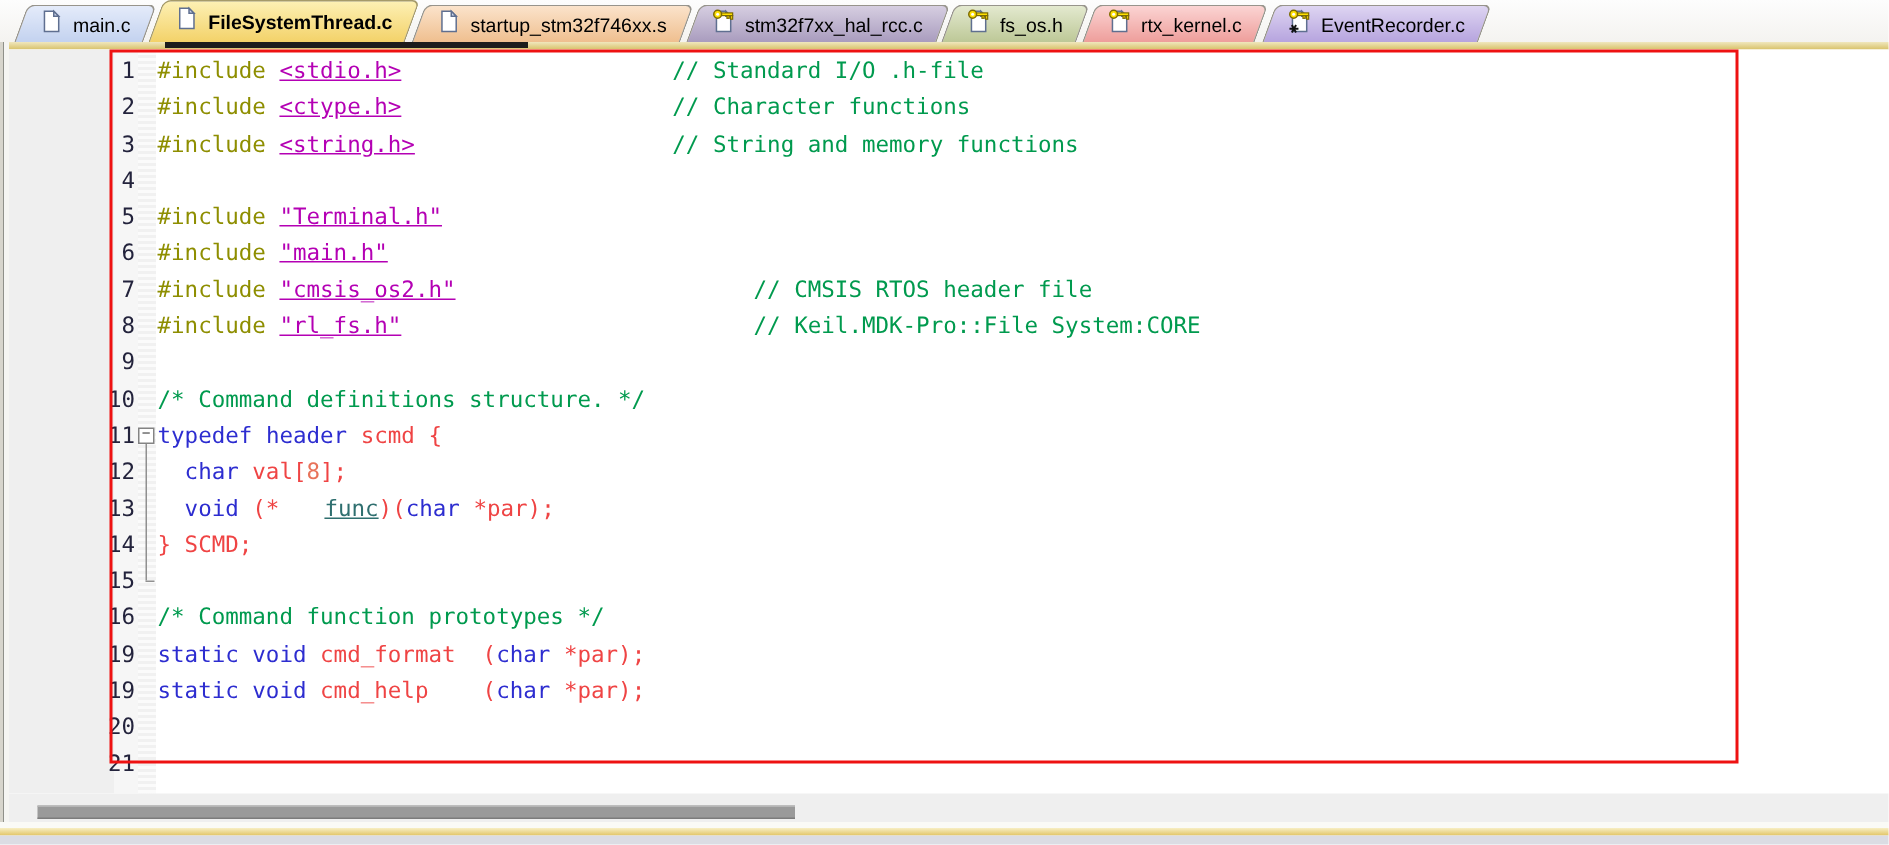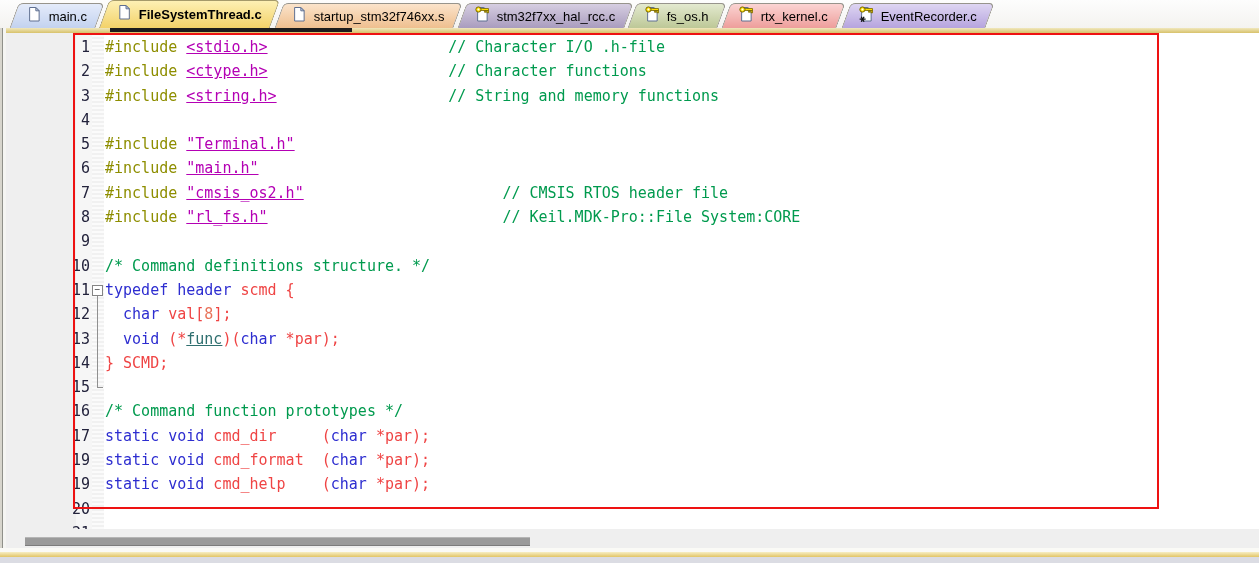--- a/index.html
+++ b/index.html
@@ -55,21 +55,21 @@
   .code-line{position:relative;height:24.3px;line-height:24.3px;white-space:pre;}
   .line-num{
     position:absolute;left:40px;width:50px;text-align:right;color:#23233c;
   }
   .line-code{position:absolute;left:105px;}
   .tok-dir{color:var(--c-dir);}
   .tok-hdr{color:var(--c-hdr);text-decoration:underline;}
   .tok-com{color:var(--c-com);}
   .tok-kw{color:var(--c-kw);}
   .tok-num{color:var(--c-num);}
-  .tok-fn{color:var(--c-fn);text-decoration:underline;}
+  .tok-fn{color:var(--c-fn);text-decoration:underline;margin-left:30px;}
   .tok-plain{color:#ef4444;}
   
   .fold-box{
     position:absolute;left:92px;width:11px;height:11px;background:#fff;
     border:1px solid #848484;box-sizing:border-box;z-index:2;
     font-size:10px;line-height:8px;text-align:center;color:#333;
     font-family:"Liberation Sans",sans-serif;
   }
   .fold-guide{position:absolute;left:97px;width:1px;background:#909090;}
   .fold-foot{position:absolute;left:97px;width:6px;height:1px;background:#909090;}
@@ -189,37 +189,36 @@
 <div class="gold-band"></div>
 <div class="active-indicator"></div>
 
 <div class="left-frame"></div>
 
 <div class="editor">
   <div class="gutter-bookmarks"></div>
   <div class="gutter-numbers"></div>
   <div class="gutter-fold"></div>
   <div class="code-lines">
-      <div class="code-line"><span class="line-num">1</span><span class="line-code"><span class="tok-dir">#include</span><span class="tok-plain"> </span><span class="tok-hdr">&lt;stdio.h&gt;</span><span class="tok-plain">                    </span><span class="tok-com">// Character I/O .h-file</span></span></div>
+      <div class="code-line"><span class="line-num">1</span><span class="line-code"><span class="tok-dir">#include</span><span class="tok-plain"> </span><span class="tok-hdr">&lt;stdio.h&gt;</span><span class="tok-plain">                    </span><span class="tok-com">// Standard I/O .h-file</span></span></div>
       <div class="code-line"><span class="line-num">2</span><span class="line-code"><span class="tok-dir">#include</span><span class="tok-plain"> </span><span class="tok-hdr">&lt;ctype.h&gt;</span><span class="tok-plain">                    </span><span class="tok-com">// Character functions</span></span></div>
       <div class="code-line"><span class="line-num">3</span><span class="line-code"><span class="tok-dir">#include</span><span class="tok-plain"> </span><span class="tok-hdr">&lt;string.h&gt;</span><span class="tok-plain">                   </span><span class="tok-com">// String and memory functions</span></span></div>
       <div class="code-line"><span class="line-num">4</span><span class="line-code"></span></div>
       <div class="code-line"><span class="line-num">5</span><span class="line-code"><span class="tok-dir">#include</span><span class="tok-plain"> </span><span class="tok-hdr">"Terminal.h"</span></span></div>
       <div class="code-line"><span class="line-num">6</span><span class="line-code"><span class="tok-dir">#include</span><span class="tok-plain"> </span><span class="tok-hdr">"main.h"</span></span></div>
       <div class="code-line"><span class="line-num">7</span><span class="line-code"><span class="tok-dir">#include</span><span class="tok-plain"> </span><span class="tok-hdr">"cmsis_os2.h"</span><span class="tok-plain">                      </span><span class="tok-com">// CMSIS RTOS header file</span></span></div>
       <div class="code-line"><span class="line-num">8</span><span class="line-code"><span class="tok-dir">#include</span><span class="tok-plain"> </span><span class="tok-hdr">"rl_fs.h"</span><span class="tok-plain">                          </span><span class="tok-com">// Keil.MDK-Pro::File System:CORE</span></span></div>
       <div class="code-line"><span class="line-num">9</span><span class="line-code"></span></div>
       <div class="code-line"><span class="line-num">10</span><span class="line-code"><span class="tok-com">/* Command definitions structure. */</span></span></div>
       <div class="code-line"><span class="line-num">11</span><span class="line-code"><span class="tok-kw">typedef</span><span class="tok-plain"> </span><span class="tok-kw">header</span><span class="tok-plain"> scmd {</span></span></div>
       <div class="code-line"><span class="line-num">12</span><span class="line-code"><span class="tok-plain">  </span><span class="tok-kw">char</span><span class="tok-plain"> val[</span><span class="tok-num">8</span><span class="tok-plain">];</span></span></div>
       <div class="code-line"><span class="line-num">13</span><span class="line-code"><span class="tok-plain">  </span><span class="tok-kw">void</span><span class="tok-plain"> (*</span><span class="tok-fn">func</span><span class="tok-plain">)(</span><span class="tok-kw">char</span><span class="tok-plain"> *par);</span></span></div>
       <div class="code-line"><span class="line-num">14</span><span class="line-code"><span class="tok-plain">} SCMD;</span></span></div>
       <div class="code-line"><span class="line-num">15</span><span class="line-code"></span></div>
       <div class="code-line"><span class="line-num">16</span><span class="line-code"><span class="tok-com">/* Command function prototypes */</span></span></div>
-      <div class="code-line"><span class="line-num">17</span><span class="line-code"><span class="tok-kw">static</span><span class="tok-plain"> </span><span class="tok-kw">void</span><span class="tok-plain"> cmd_dir     (</span><span class="tok-kw">char</span><span class="tok-plain"> *par);</span></span></div>
       <div class="code-line"><span class="line-num">19</span><span class="line-code"><span class="tok-kw">static</span><span class="tok-plain"> </span><span class="tok-kw">void</span><span class="tok-plain"> cmd_format  (</span><span class="tok-kw">char</span><span class="tok-plain"> *par);</span></span></div>
       <div class="code-line"><span class="line-num">19</span><span class="line-code"><span class="tok-kw">static</span><span class="tok-plain"> </span><span class="tok-kw">void</span><span class="tok-plain"> cmd_help    (</span><span class="tok-kw">char</span><span class="tok-plain"> *par);</span></span></div>
       <div class="code-line"><span class="line-num">20</span><span class="line-code"></span></div>
       <div class="code-line"><span class="line-num">21</span><span class="line-code"></span></div>
     </div>
   <div>
       <div class="fold-box" style="top: 251.65px;">−</div>
       <div class="fold-guide" style="top: 262.65px; height: 91.7px;"></div>
       <div class="fold-foot" style="top: 354.35px;"></div>
     </div>

